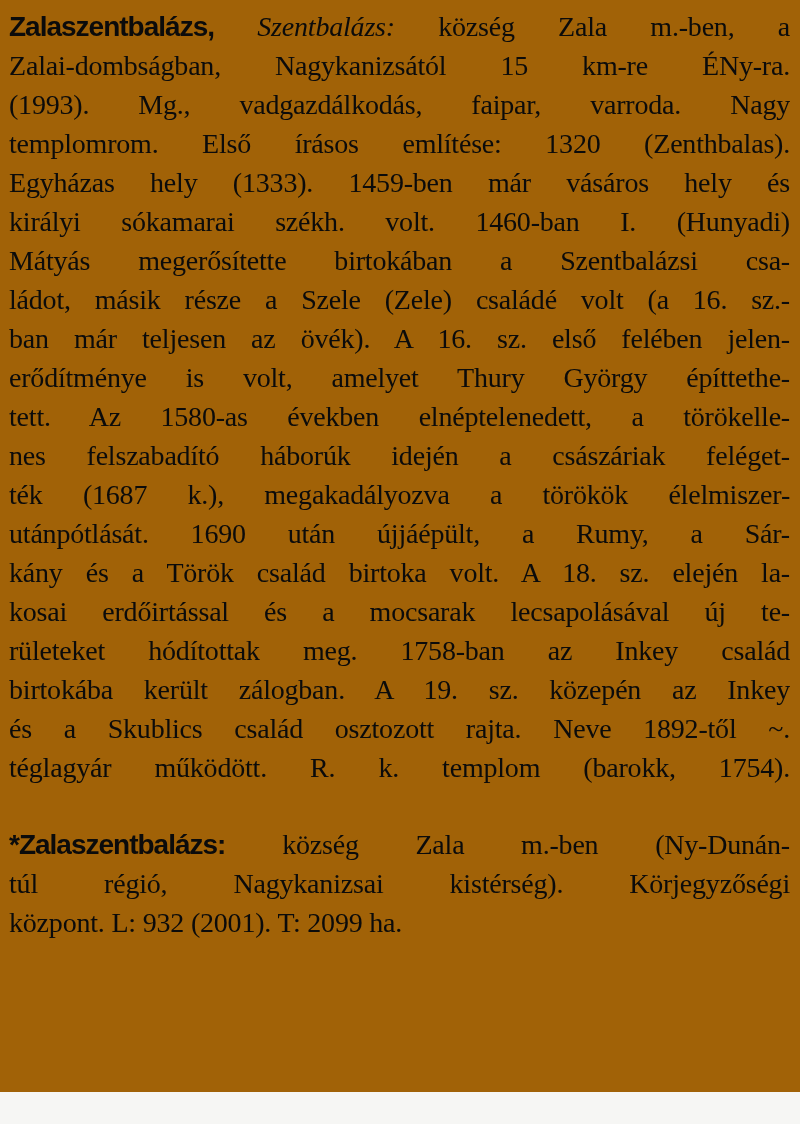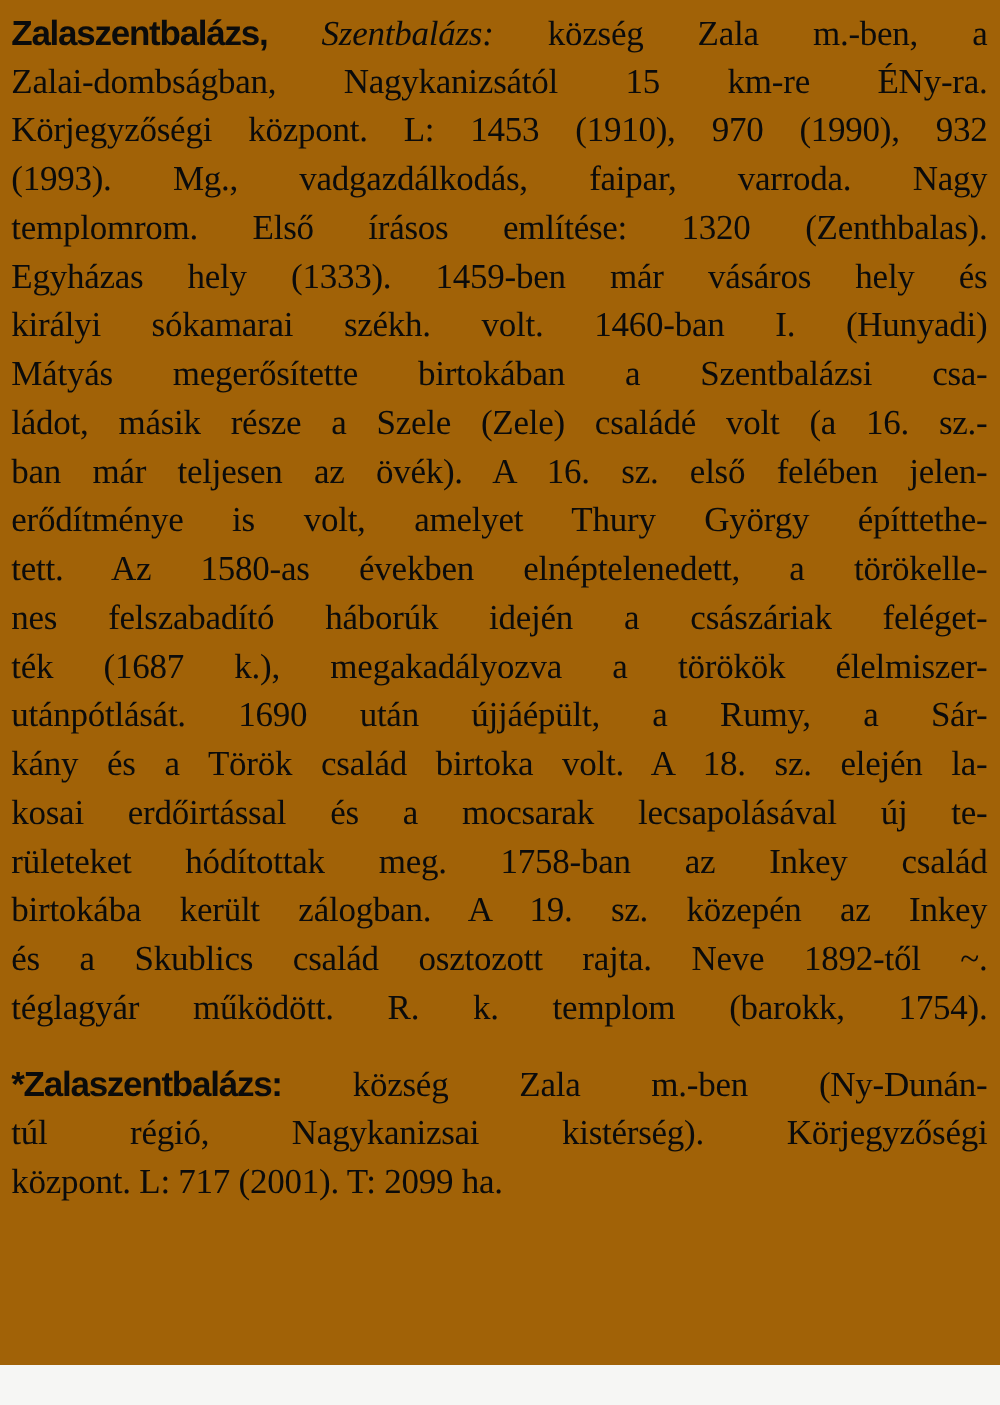--- a/index.html
+++ b/index.html
@@ -32,35 +32,34 @@
     text-align-last: left;
   }
   .hw {
     font-family: "Liberation Sans", sans-serif;
     font-weight: 700;
     letter-spacing: -1px;
   }
   .var {
     font-style: italic;
   }
-  .entry2 { margin-top: 22px; }
+  .entry2 { margin-top: 38px; }
 </style>
 </head>
 <body>
 
 <div class="page">
 
   <div class="entry">
     <div class="line">
       <span class="hw">Zalaszentbalázs,</span>
       <span class="var">Szentbalázs:</span>
       <span>község Zala m.-ben, a</span>
     </div>
     <div class="line">Zalai-dombságban, Nagykanizsától 15 km-re ÉNy-ra.</div>
-    <div class="line">Körjegyzőségi központ. L: 1453 (1910), 970 (1990), 932</div>
     <div class="line">(1993). Mg., vadgazdálkodás, faipar, varroda. Nagy</div>
     <div class="line">templomrom. Első írásos említése: 1320 (Zenthbalas).</div>
     <div class="line">Egyházas hely (1333). 1459-ben már vásáros hely és</div>
     <div class="line">királyi sókamarai székh. volt. 1460-ban I. (Hunyadi)</div>
     <div class="line">Mátyás megerősítette birtokában a Szentbalázsi csa-</div>
     <div class="line">ládot, másik része a Szele (Zele) családé volt (a 16. sz.-</div>
     <div class="line">ban már teljesen az övék). A 16. sz. első felében jelen-</div>
     <div class="line">erődítménye is volt, amelyet Thury György építtethe-</div>
     <div class="line">tett. Az 1580-as években elnéptelenedett, a törökelle-</div>
     <div class="line">nes felszabadító háborúk idején a császáriak feléget-</div>
@@ -73,16 +72,16 @@
     <div class="line">és a Skublics család osztozott rajta. Neve 1892-től ~.</div>
     <div class="line">téglagyár működött. R. k. templom (barokk, 1754).</div>
   </div>
 
   <div class="entry entry2">
     <div class="line">
       <span class="hw">*Zalaszentbalázs:</span>
       <span>község Zala m.-ben (Ny-Dunán-</span>
     </div>
     <div class="line">túl régió, Nagykanizsai kistérség). Körjegyzőségi</div>
-    <div class="line last">központ. L: 717 (2001). T: 2099 ha.</div>
+    <div class="line last">központ. L: 932 (2001). T: 2099 ha.</div>
   </div>
 
 </div>
 
 </body></html>

